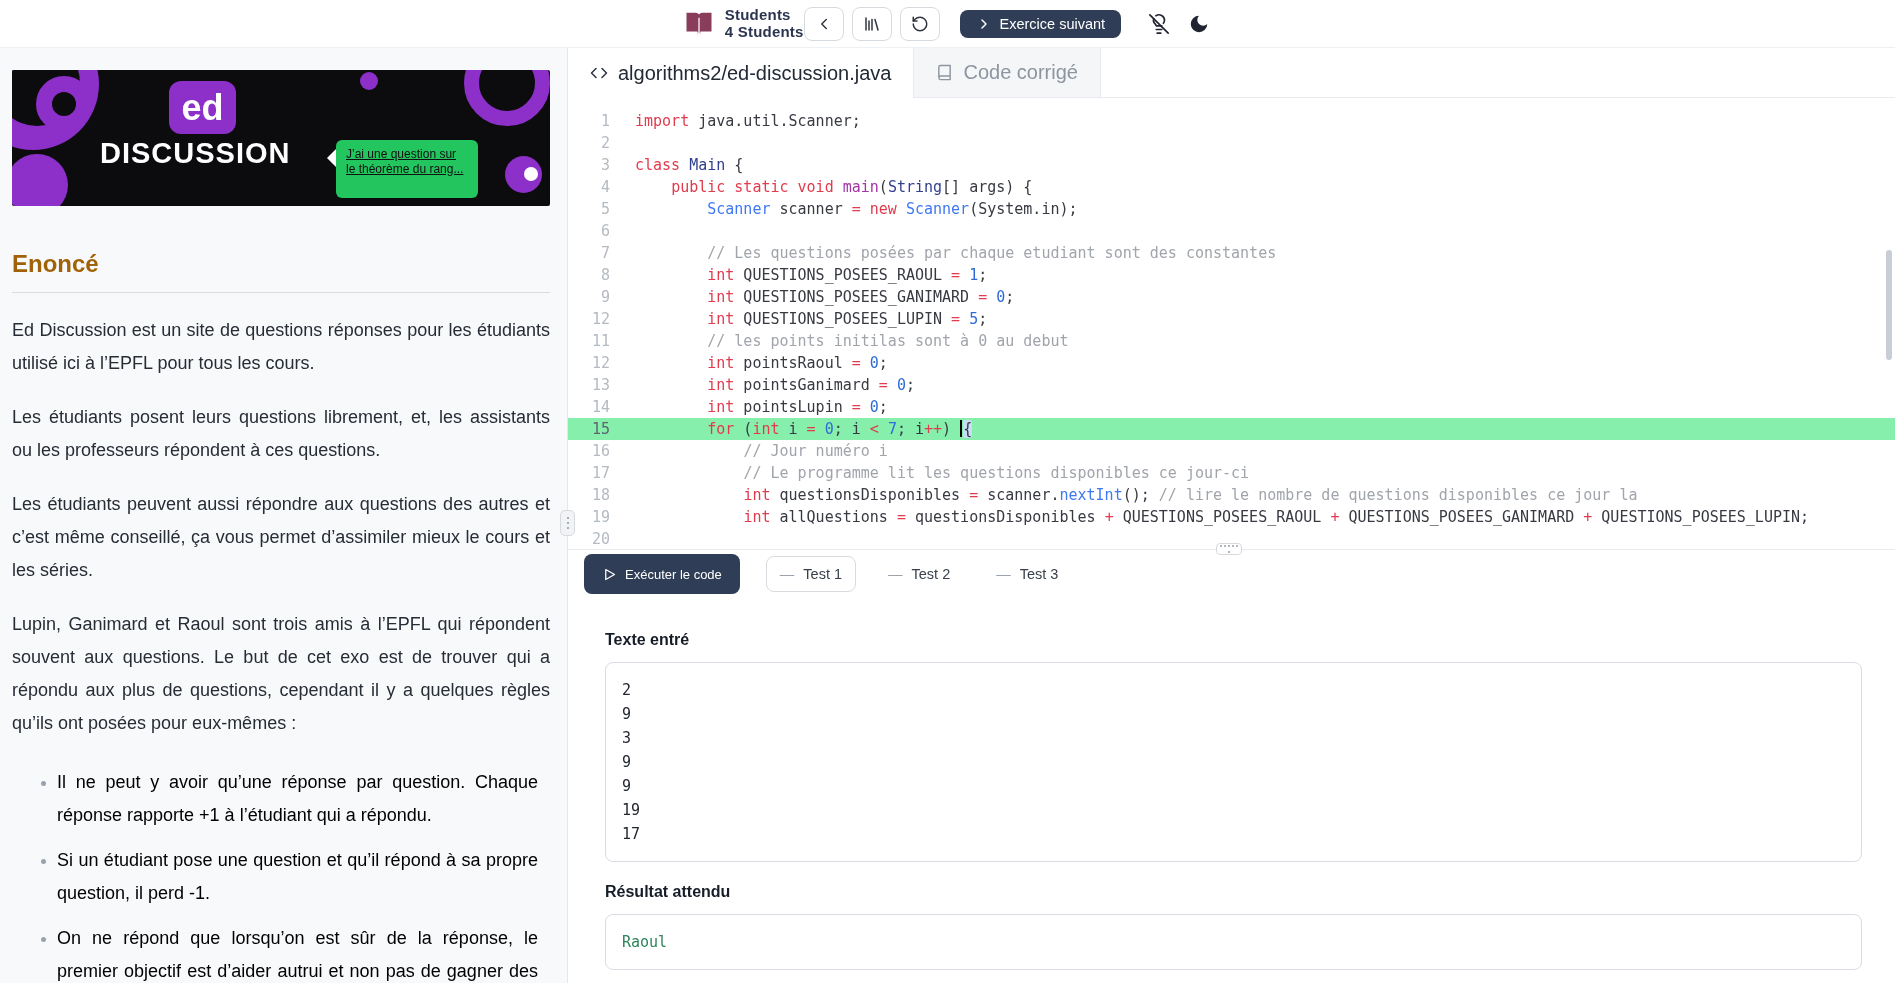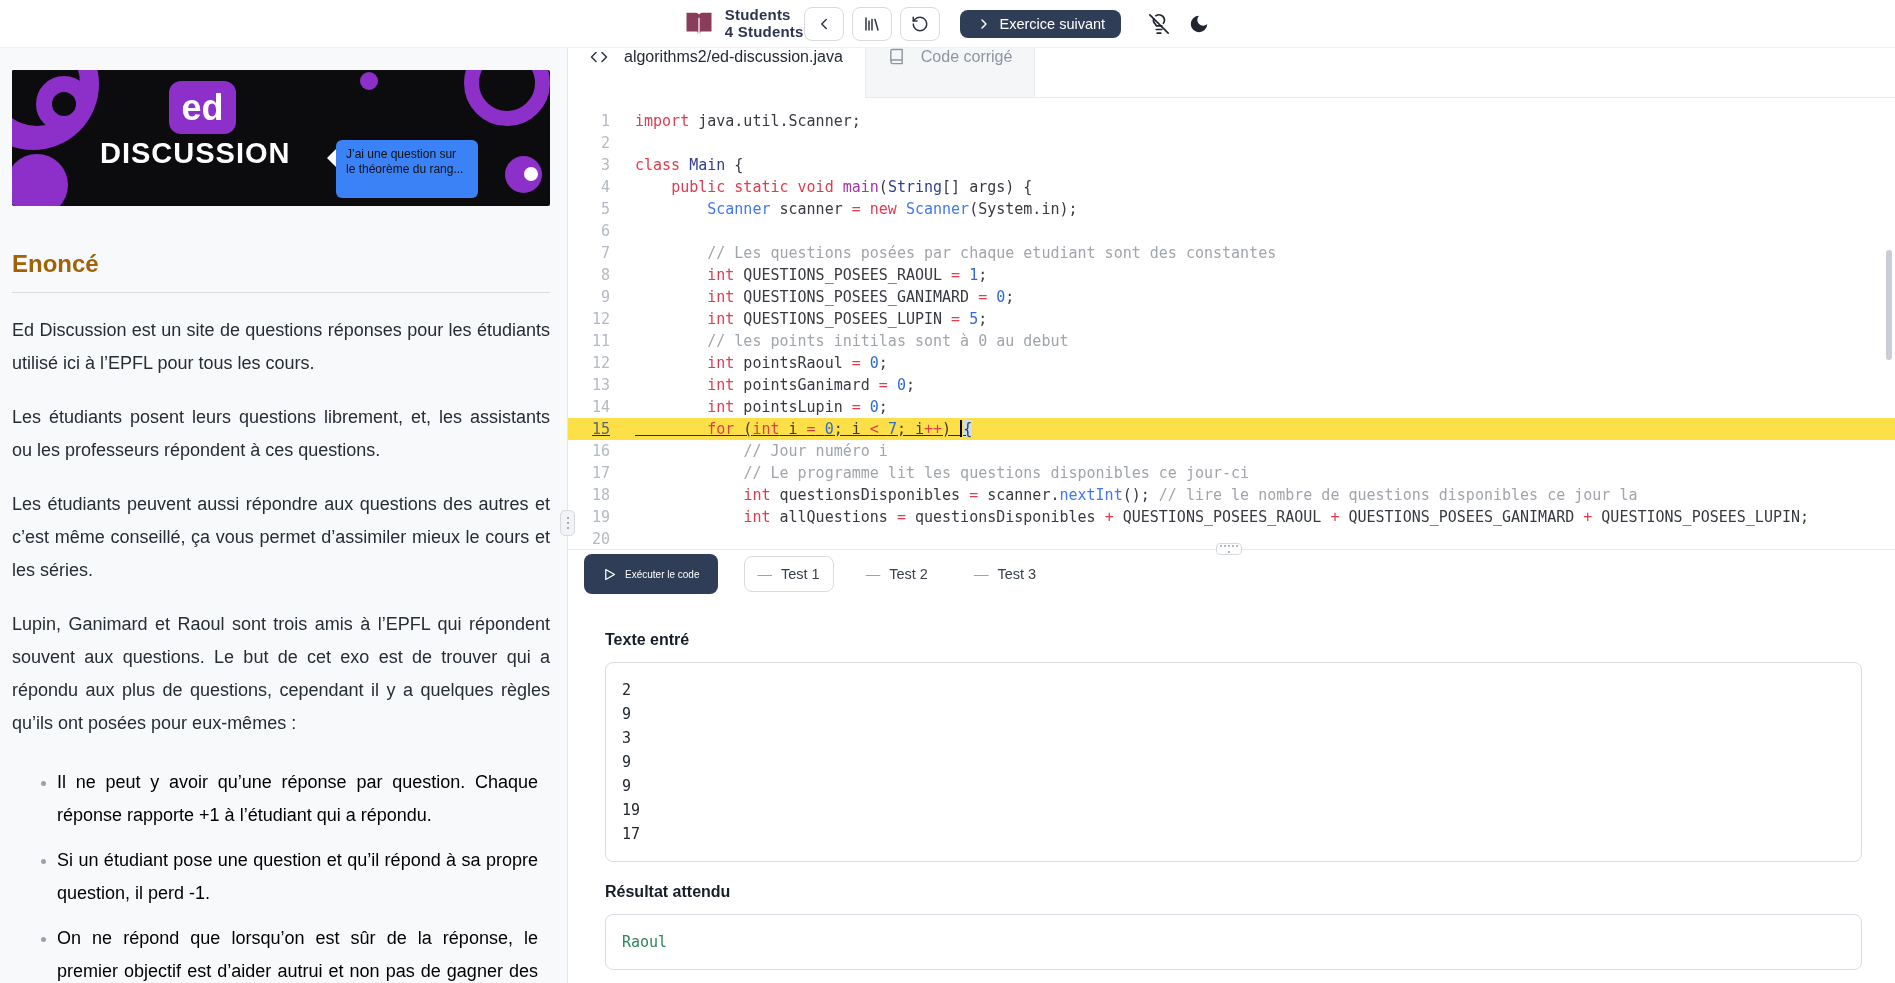--- a/index.html
+++ b/index.html
@@ -43,49 +43,49 @@
   .c3 { left:24px; top:6px; width:56px; height:56px; background:#0c0c0e; border:16px solid #8d2fc9; }
   .c4 { left:-6px; top:84px; width:62px; height:62px; background:#8d2fc9; }
   .c5 { left:452px; top:-30px; width:86px; height:86px; background:transparent; border:15px solid #8d2fc9; }
   .c6 { left:348px; top:2px; width:18px; height:18px; background:#8d2fc9; }
   .ed-badge { position:absolute; left:157px; top:11px; width:67px; height:53px;
     background:#8d2fc9; border-radius:12px; color:#fff; font-weight:700; font-size:36px;
     display:flex; align-items:center; justify-content:center; }
   .banner-title { position:absolute; left:88px; top:67px; color:#fff; font-size:29px;
     font-weight:700; letter-spacing:1px; }
   .bubble { position:absolute; left:324px; top:70px; width:142px; min-height:58px;
-    background:#3b82f6; border-radius:6px; padding:7px 10px; font-size:12px;
-    line-height:14.5px; color:#111; }
+    background:#22c55e; border-radius:6px; padding:7px 10px; font-size:12px;
+    line-height:14.5px; color:#111;text-decoration:underline; }
   .bubble::before { content:""; position:absolute; left:-9px; top:9px;
     border:9px solid transparent; border-right-color:#fff; border-left:0; }
   .dot-circle { position:absolute; left:493px; top:86px; width:37px; height:37px;
     background:#8d2fc9; border-radius:50%; }
   .dot-circle i { position:absolute; right:4px; top:11px; width:14px; height:14px;
     background:#fff; border-radius:50%; }
 
   
   .statement-title { font-size:24px; font-weight:700; color:#a16207; margin:44px 0 0; }
   .rule { height:1px; background:#d9dde2; margin:14px 0 2px; }
   .paras p { font-size:18px; line-height:33px; text-align:justify; margin:21px 0 0; color:#272d35; }
   .bullets { margin:26px 0 0; padding-left:33px; }
   .bullets li { font-size:18px; line-height:33px; text-align:justify; margin:0 12px 12px; color:#000000; }
   .bullets li::marker { color:#9aa3ad; font-size:15px; }
 
   
   .main { flex:1; min-width:0; display:flex; flex-direction:column; position:relative; background:#fff; }
   .tabbar { height:50px; flex:0 0 50px; display:flex; border-bottom:1px solid #e7eaee; background:#fff; }
-  .tab { display:flex; gap:16px; padding:0 22px; font-size:16px; cursor:pointer; }
+  .tab { display:flex; align-items:center; gap:10px; padding:0 22px; font-size:20px; cursor:pointer; }
   .tab.active { background:#fff; border-right:1px solid #e7eaee; color:#232a35; margin-bottom:-1px; }
   .tab.inactive { background:#f4f6f8; border-right:1px solid #e7eaee; color:#8d95a0; }
 
   .editor { position:relative; flex:0 0 452px; height:452px; overflow:hidden;
     border-bottom:1px solid #e8ebee; padding-top:12px;
     font-family:"DejaVu Sans Mono","Liberation Mono",monospace; font-size:15px; line-height:22px; }
   .code-row { display:flex; height:22px; white-space:pre; }
-  .code-row.active { background:#fde047;text-decoration:underline; }
+  .code-row.active { background:#86efac; }
   .gutter { flex:0 0 58px; padding-right:16px; text-align:right; color:#b4bac3; }
   .code-row.active .gutter { color:#5c6570; }
   .codecell { padding-left:9px; }
   .tk-pl  { color:#383a42; }
   .tk-kw  { color:#e13b4e; }
   .tk-op  { color:#e13b4e; }
   .tk-cm  { color:#a0a4ab; }
   .tk-num { color:#2f6bd8; }
   .tk-type{ color:#4078f2; }
   .tk-fn  { color:#a435a8; }
@@ -98,21 +98,21 @@
   .h-handle { position:absolute; top:495px; left:648px; width:26px; height:12px;
     background:#fff; border:1px solid #d6dade; border-radius:4px; display:flex;
     flex-wrap:wrap; align-items:center; justify-content:center; gap:2px; padding:0 3px; z-index:5; }
   .h-handle i { width:2px; height:2px; border-radius:50%; background:#99a1ab; display:block; }
   .split-handle { position:absolute; left:560px; top:462px; width:15px; height:26px;
     background:#f1f3f5; border:1px solid #d6dade; border-radius:5px; display:flex;
     flex-direction:column; align-items:center; justify-content:center; gap:3px; z-index:5; cursor:col-resize; }
   .split-handle i { width:2px; height:2px; border-radius:50%; background:#8e97a1; }
 
   .runbar { height:48px; flex:0 0 48px; display:flex; align-items:center; padding-left:16px; }
-  .run-btn { height:40px; padding:0 18px; font-size:10px; }
+  .run-btn { height:40px; padding:0 18px; font-size:13px; }
   .test-tabs { display:flex; align-items:center; gap:18px; margin-left:26px; }
   .test-tab { display:flex; align-items:center; gap:9px; height:36px; padding:0 13px;
     border-radius:8px; background:transparent; border:1px solid transparent;
     font-size:14.5px; color:#39404b; cursor:pointer; font-family:inherit; }
   .test-tab.active { background:#fff; border-color:#d8dce1; }
   .test-tab .dash { color:#9aa2ac; }
 
   .results { padding:33px 33px 0 37px; }
   .result-label { font-size:16px; font-weight:700; color:#171d28; margin:0 0 13px; }
   .result-box { border:1px solid #d8dde3; border-radius:8px; background:#fff;

